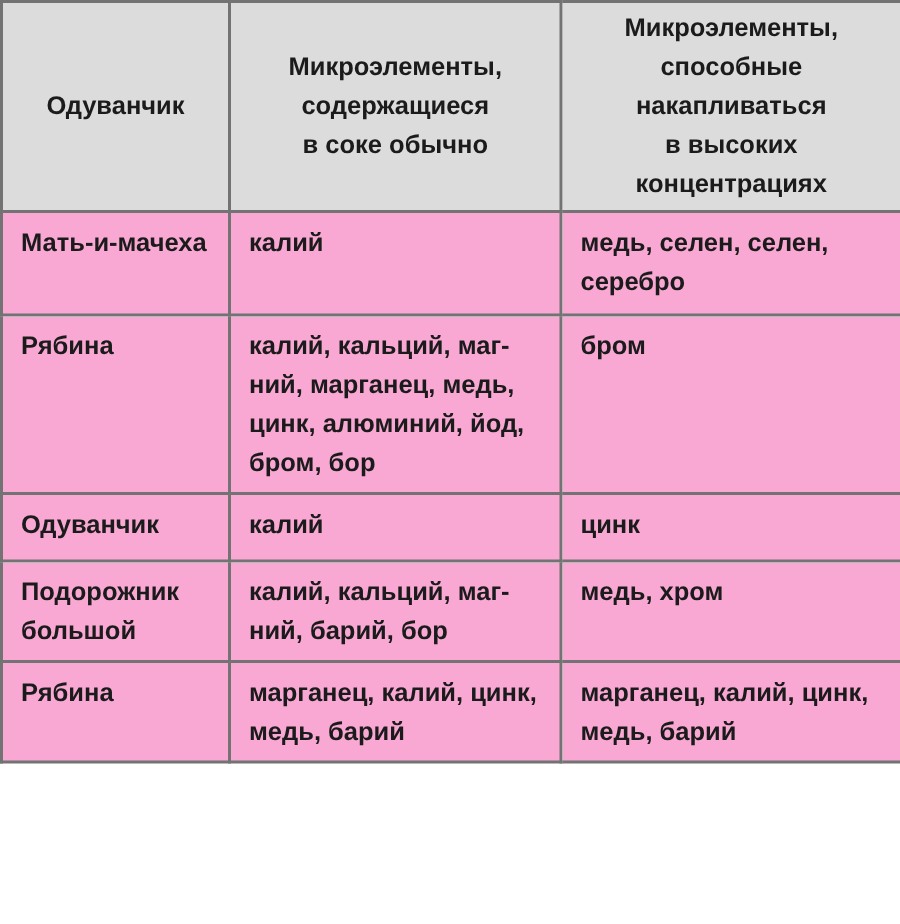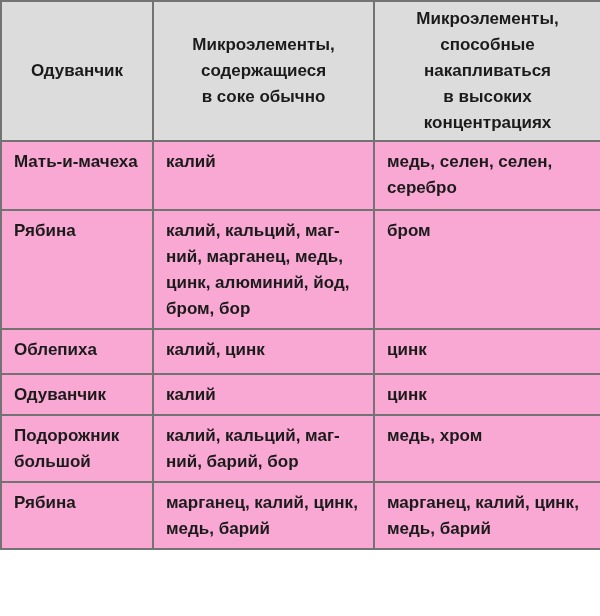--- a/index.html
+++ b/index.html
@@ -91,25 +91,20 @@
 
   <tr>
     <td>Рябина</td>
     <td>калий, кальций, маг-
 ний, марганец, медь,
 цинк, алюминий, йод,
 бром, бор</td>
     <td>бром</td>
   </tr>
 
-  <tr>
-    <td>Облепиха</td>
-    <td>калий, цинк</td>
-    <td>цинк</td>
-  </tr>
 
   <tr>
     <td>Одуванчик</td>
     <td>калий</td>
     <td>цинк</td>
   </tr>
 
   <tr>
     <td>Подорожник
 большой</td>

